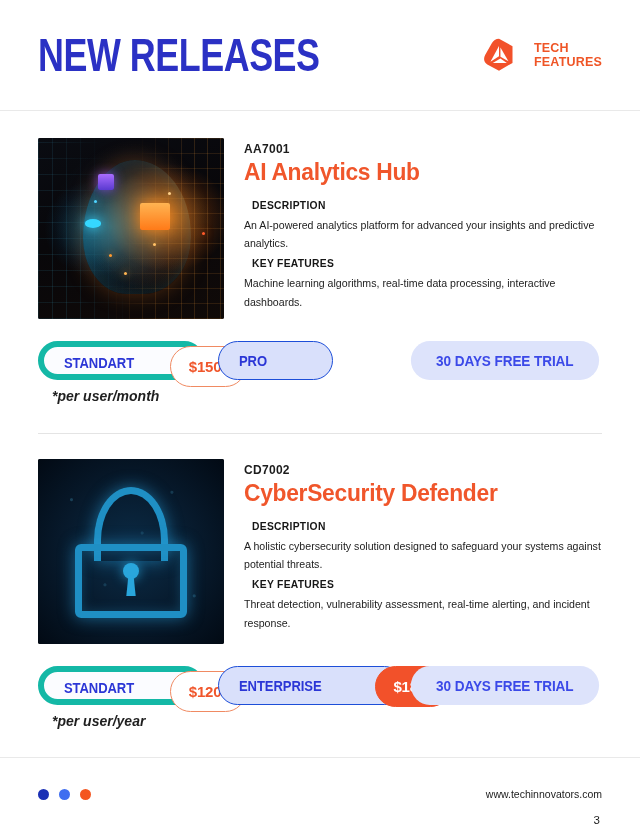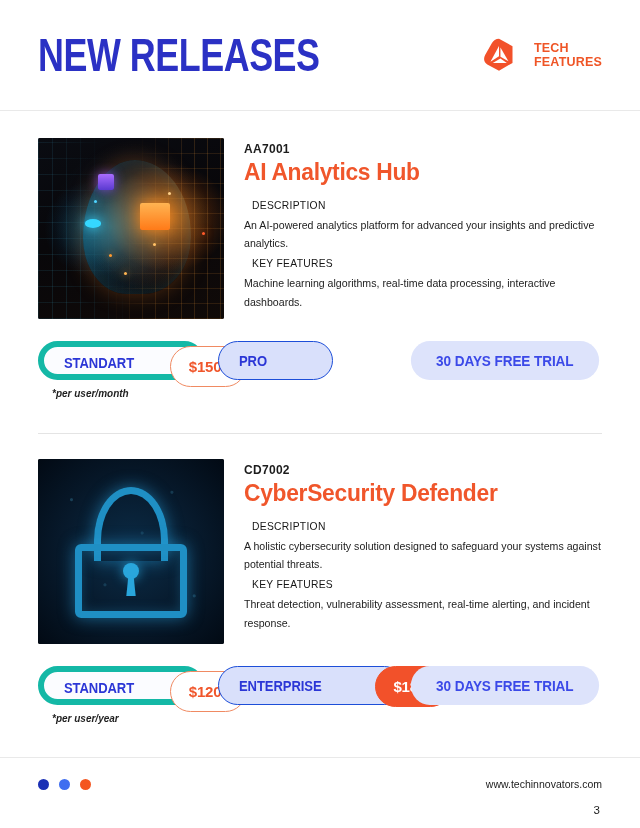--- a/index.html
+++ b/index.html
@@ -243,21 +243,21 @@
     letter-spacing: -0.3px;
     transform: scaleX(0.95);
     transform-origin: left center;
     line-height: 1.12;
     margin-bottom: 14px;
     white-space: nowrap;
   }
 
   .field-label {
     font-size: 10.3px;
-    font-weight: 400;
+    font-weight: 700;
     color: #161616;
     letter-spacing: 0.3px;
     margin-bottom: 5px;
     padding-left: 8px;
   }
 
   .field-text {
     font-size: 10.6px;
     color: #222222;
     line-height: 1.72;
@@ -349,34 +349,34 @@
     font-weight: 700;
     color: #3b49e8;
     letter-spacing: -0.1px;
     cursor: pointer;
     transform: scaleX(0.97);
   }
 
   .footnote {
     padding-left: 52px;
     margin-top: 8px;
-    font-size: 10px;
+    font-size: 14px;
     font-style: italic;
     font-weight: 600;
     color: #1f1f1f;
   }
 
   
   .footer {
     position: absolute;
     left: 0;
     top: 757px;
     width: 640px;
     height: 65px;
-    padding: 0 38px;
+    padding: 10px 38px;
     display: flex;
     align-items: flex-start;
     justify-content: space-between;
   }
 
   .dots { display: flex; gap: 10px; margin-top: 22px; }
   .dot { width: 11px; height: 11px; border-radius: 50%; }
 
   .footer-right {
     display: flex;

